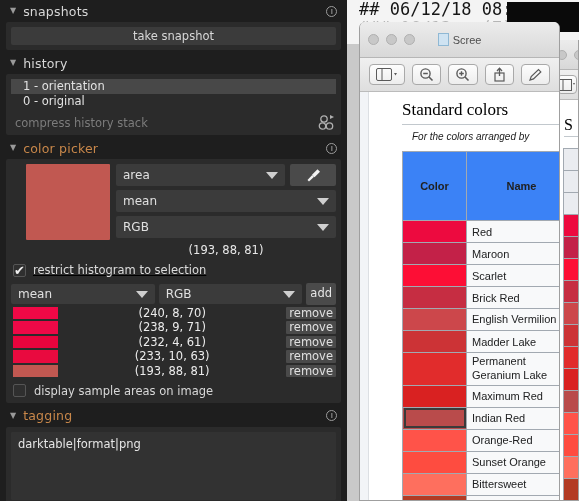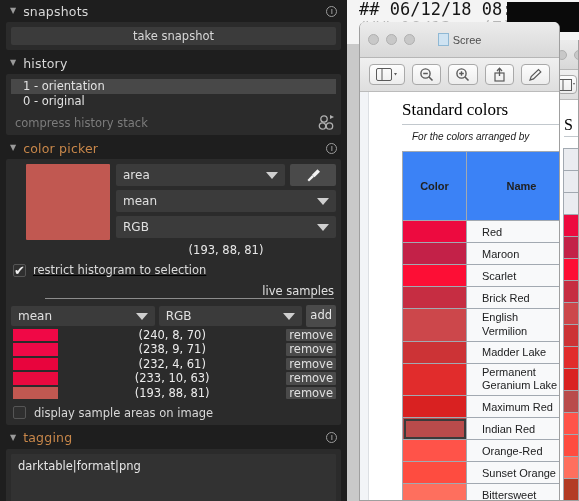--- a/index.html
+++ b/index.html
@@ -223,21 +223,21 @@
     font-size: 11px; color: #202122; font-weight: bold;
     height: 69px; vertical-align: middle; margin-top: 40px;
   }
   .ctable th.c1 { width: 64px; }
   .ctable td {
     border: 1px solid #a2a9b1; padding: 0;
     font-family: "Liberation Sans", sans-serif;
     font-size: 11px; color: #202122;
   }
   .ctable td.sw { width: 64px; height: 22px; }
-  .ctable td.nm { padding: 2px 15px; background: #f8f9fa; white-space: nowrap; }
+  .ctable td.nm { padding: 2px 5px; background: #f8f9fa; white-space: nowrap; }
   .ctable tr.sel td.sw { outline: 2px solid #3a3a3a; outline-offset: -3px; }
   .ctable td.nm.two { white-space: normal; line-height: 1.25; }
 
   
   .pv2 {
     position: absolute; left: 204px; top: 40px; width: 28px; height: 461px;
     background: #fff; border: 1px solid #9f9f9f; border-top: none;
     border-radius: 6px 0 0 0; overflow: hidden;
   }
   .pv2 .pv-bar { height: 30px; padding: 0 5px; }
@@ -323,24 +323,20 @@
             </div>
             <div class="cp-value">(193, 88, 81)</div>
           </div>
         </div>
 
         <div class="cp-check">
           <span class="chk on"></span>
           <span class="lbl">restrict histogram to selection</span>
         </div>
 
-        <div class="live-hdr">
-          <span class="rule"></span>
-          <span class="lbl">live samples</span>
-        </div>
 
         <div class="ls-head">
           <div class="combo">
             <span class="cval">mean</span>
             <span class="caret"></span>
           </div>
           <div class="combo">
             <span class="cval">RGB</span>
             <span class="caret"></span>
           </div>

